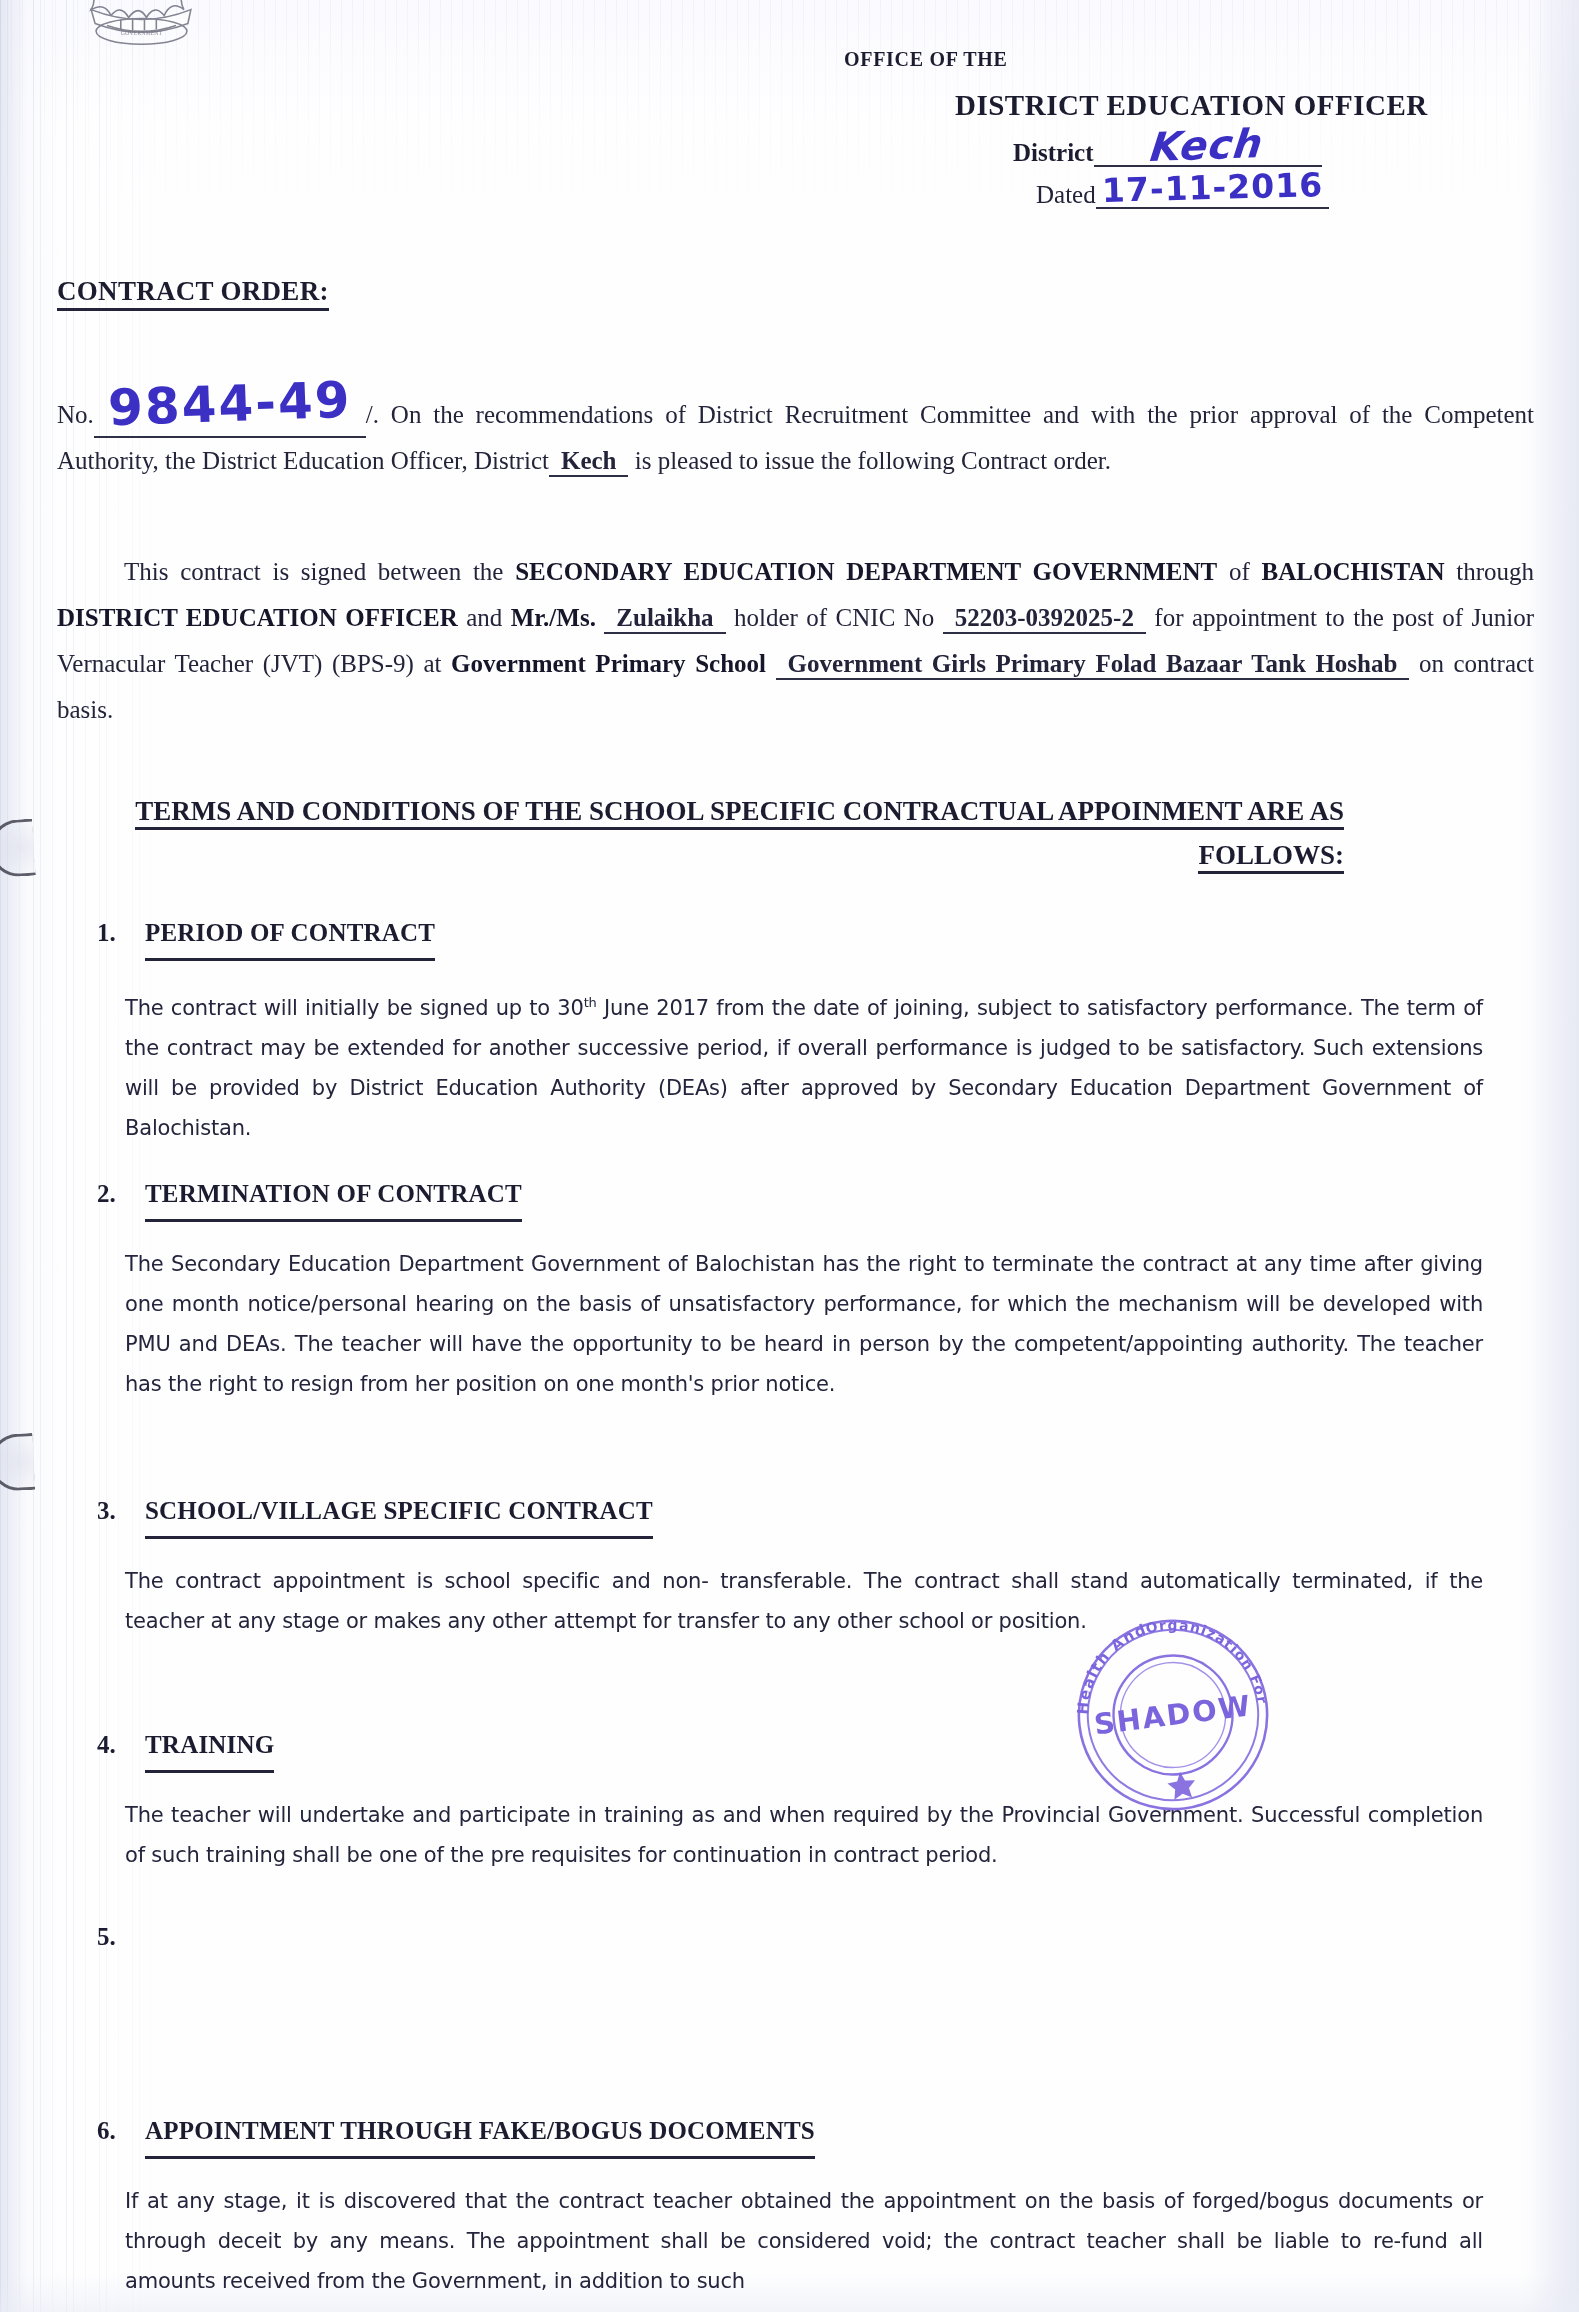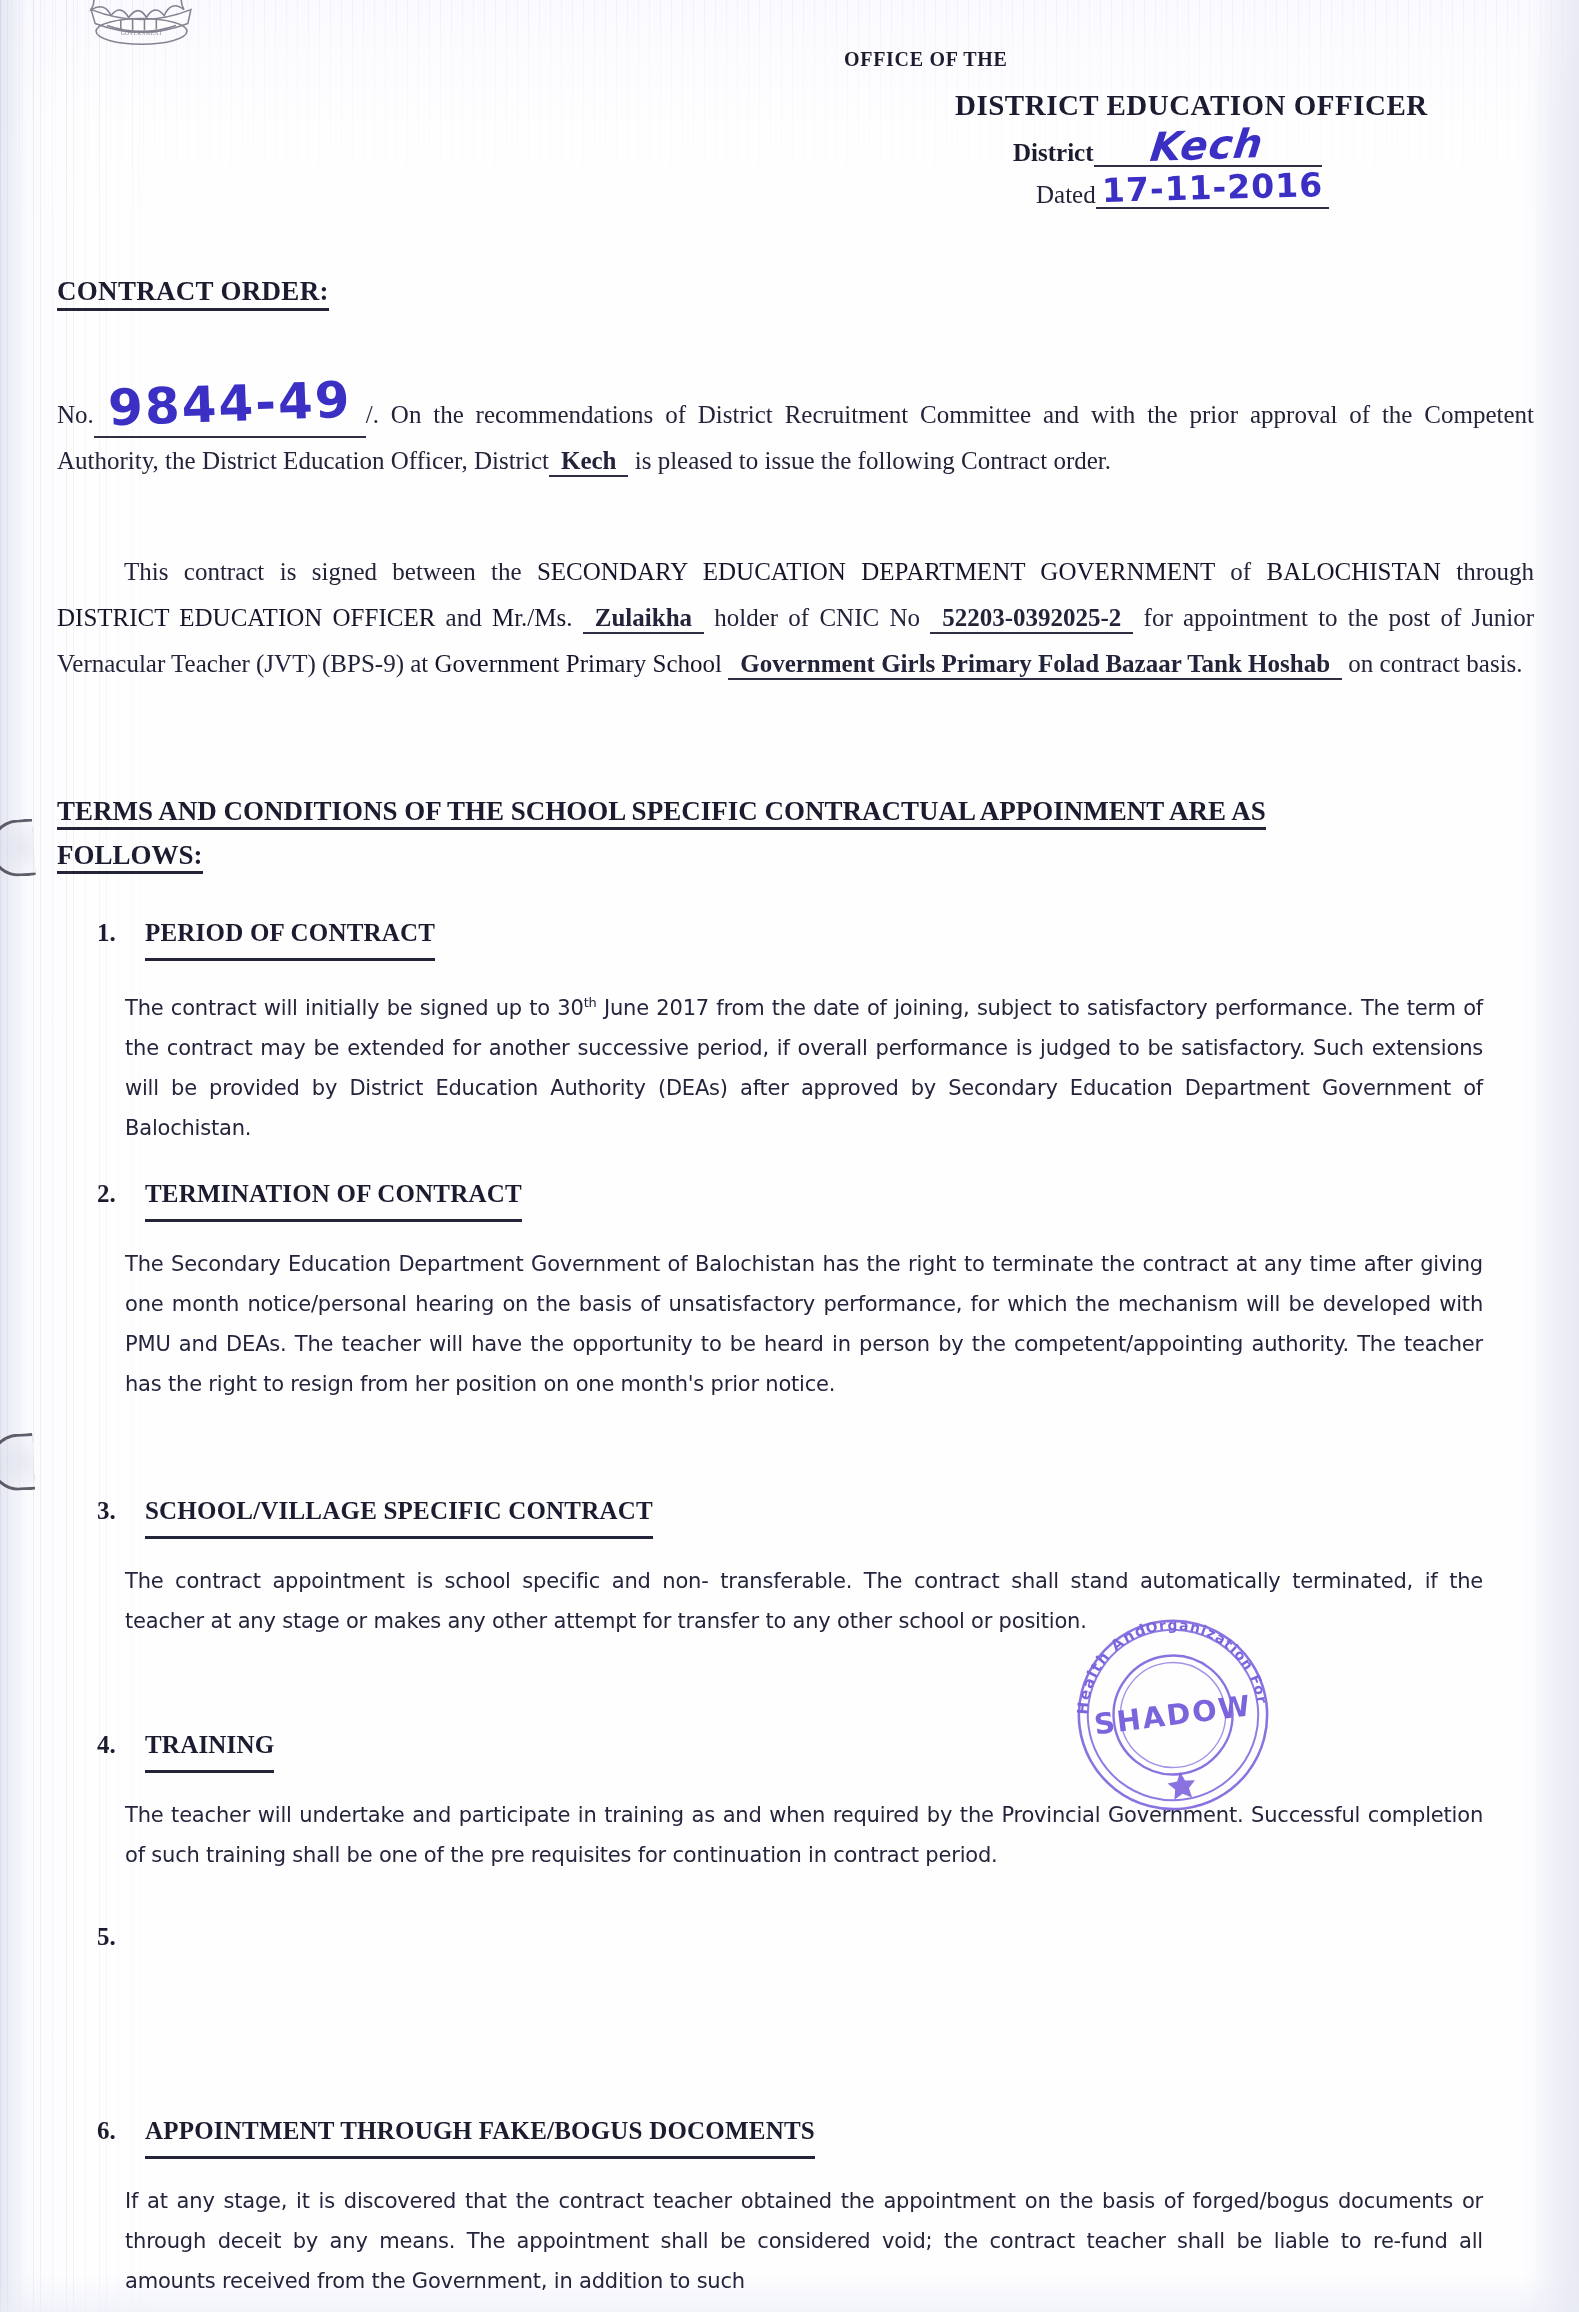--- a/index.html
+++ b/index.html
@@ -167,32 +167,33 @@
     line-height: 46px;
     text-align: justify;
     color: #23233a;
   }
   .intro-para {
     position: absolute; left: 0; top: 381px; width: 1477px;
   }
   .signed-para {
     position: absolute; left: 0; top: 549px; width: 1477px;
   }
-  b, .bold { font-weight: 400; color: #16162a; margin-top: 8px; }
+  b, .bold { font-weight: 700; color: #16162a; margin-top: 8px; }
   .uline {
     border-bottom: 2px solid #2e2e44;
     padding: 0 12px 1px 12px;
     font-weight: 700;
   }
 
   .terms-title {
     position: absolute; left: 0; top: 789px;
     width: 1287px;
     font-size: 27px; font-weight: 700; line-height: 44px;
     color: #1c1c30;
+    text-align: right;
   }
   .terms-title span.u {
     border-bottom: 3px solid #23233a;
     display: inline;
     padding-bottom: 1px;
   }
 
   
   .section { position: absolute; left: 97px; width: 1386px; }
   .sec-head {

